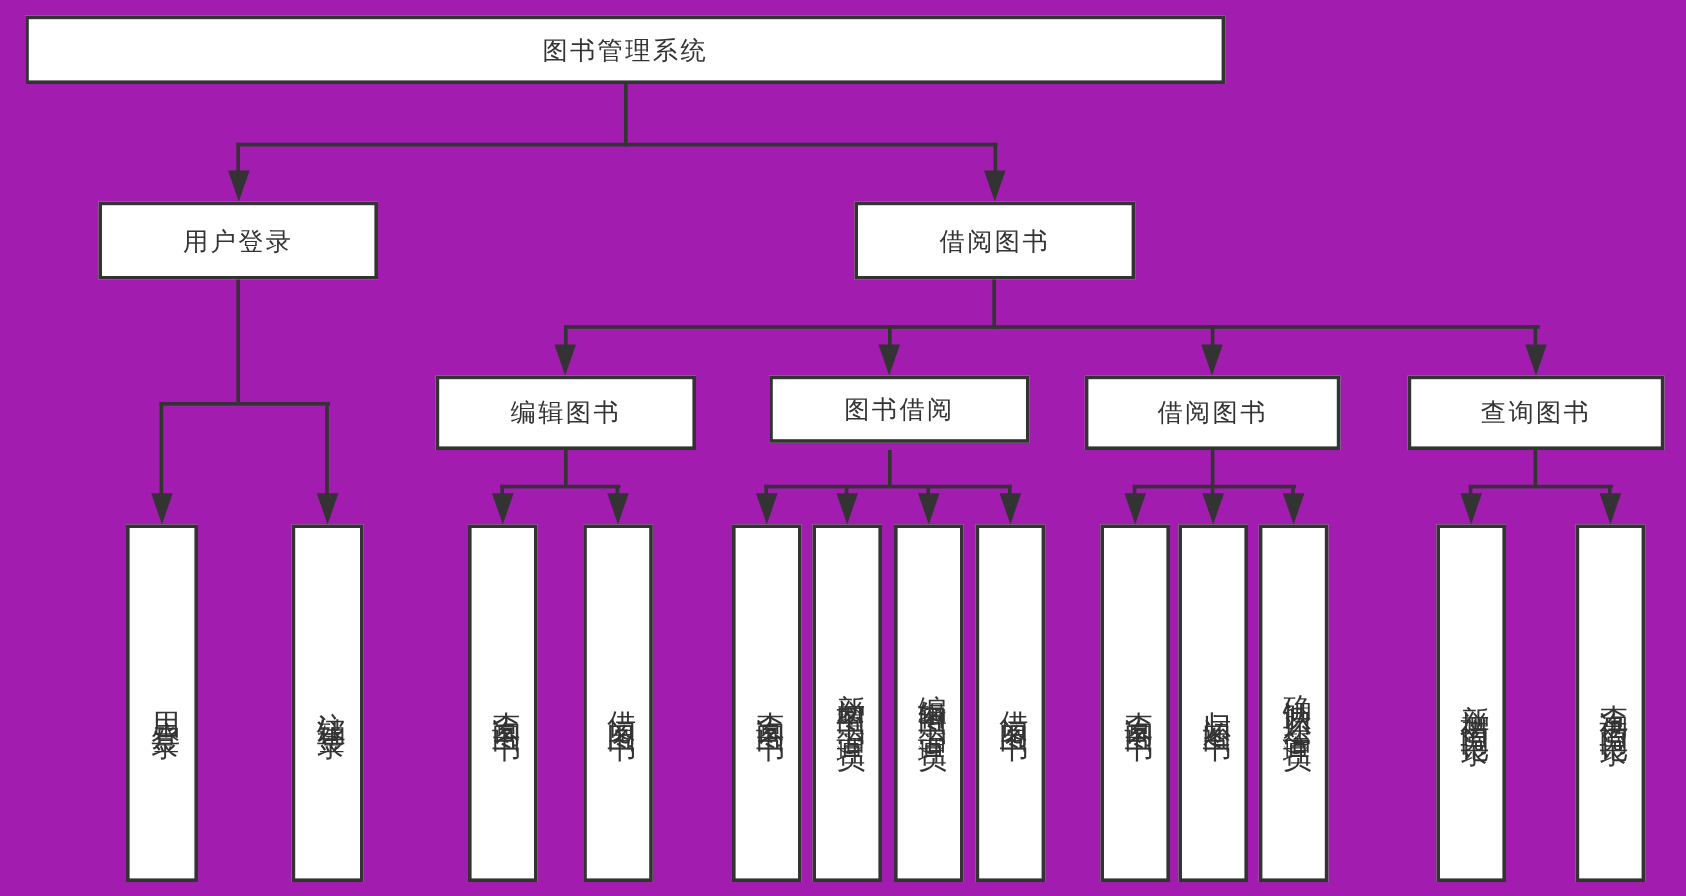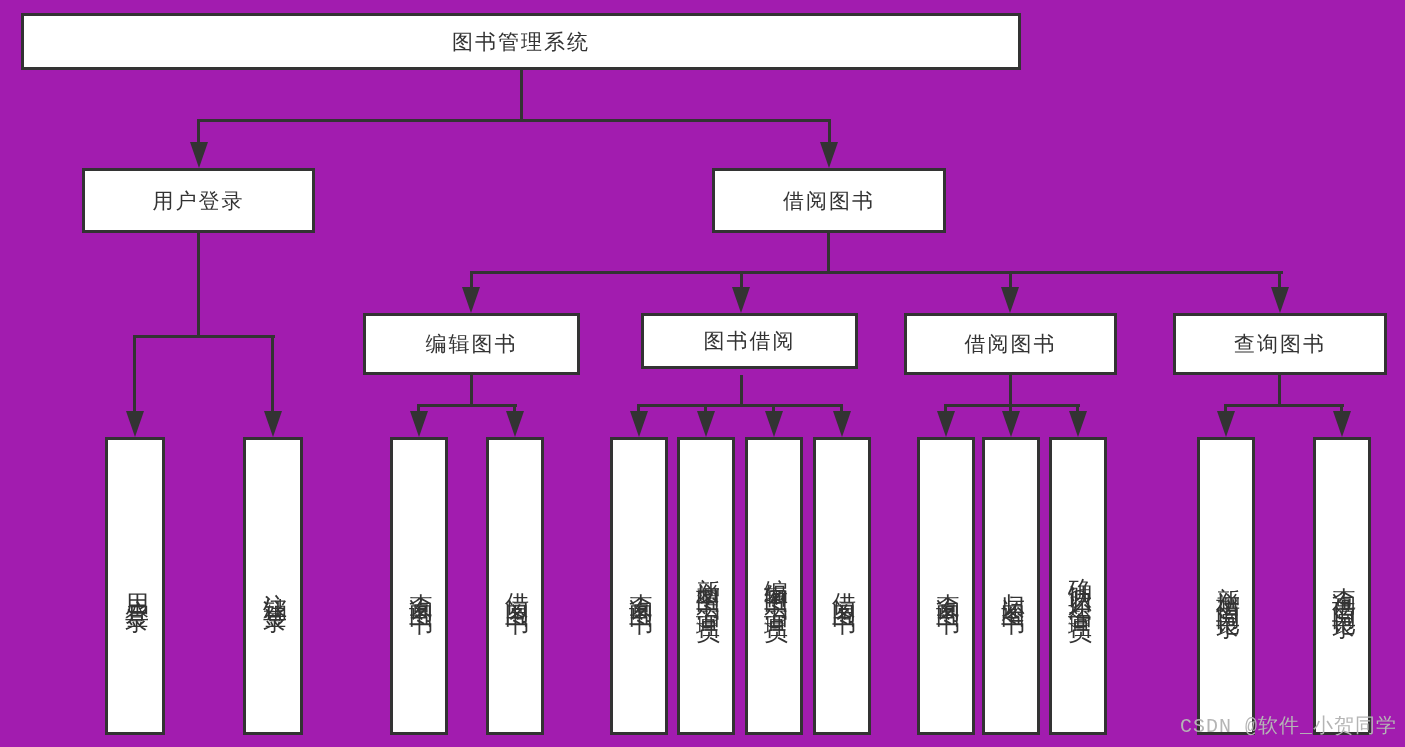--- a/index.html
+++ b/index.html
@@ -153,15 +153,14 @@
     <span class="lbl">确认归还（管理员）</span>
   </div>
 
   <div class="box vbox" style="left:1197px;top:437px;width:58px;height:298px">
     <span class="lbl">新增借阅记录</span>
   </div>
   <div class="box vbox" style="left:1313px;top:437px;width:58px;height:298px">
     <span class="lbl">查询借阅记录</span>
   </div>
 
-  <div class="watermark">CSDN @软件_小贺同学</div>
 
 </div>
 
 </body></html>

